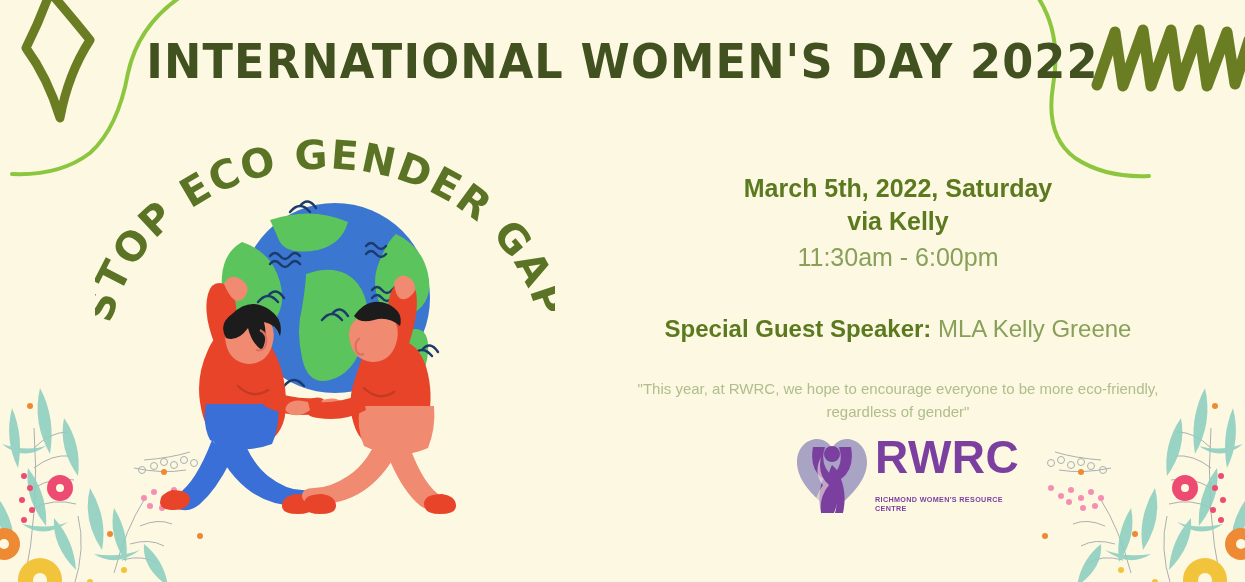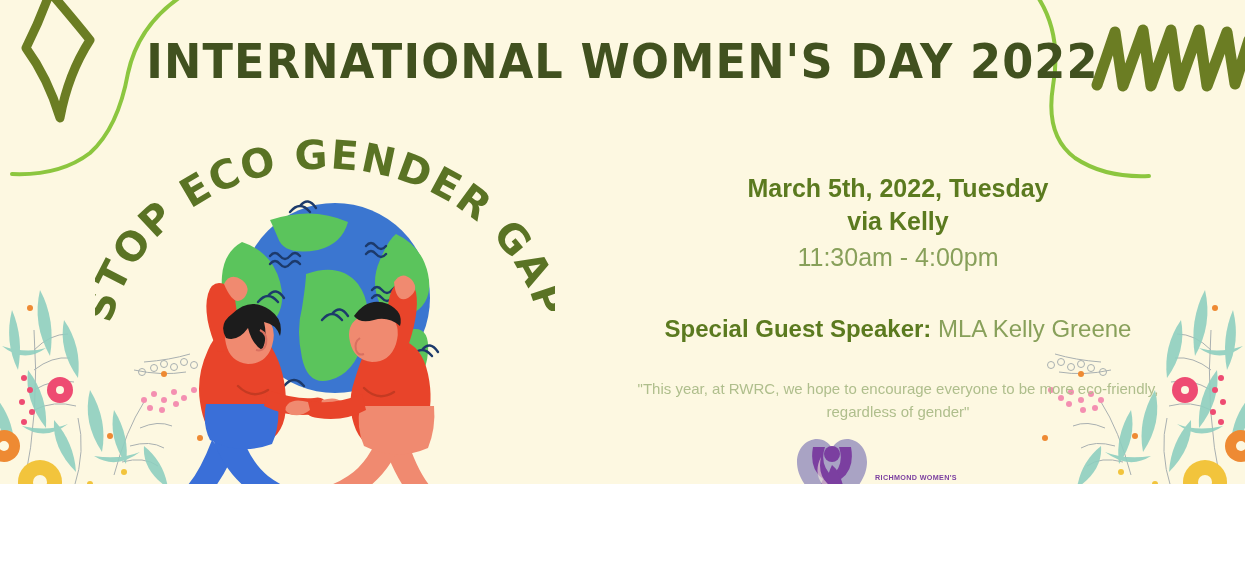--- a/index.html
+++ b/index.html
@@ -3,21 +3,21 @@
 <meta charset="utf-8">
 <style>
   html, body {
     margin: 0;
     padding: 0;
     background: #ffffff;
   }
   #poster {
     position: relative;
     width: 1245px;
-    height: 484px;
+    height: 582px;
     background: #FDF8E1;
     overflow: hidden;
     font-family: "Liberation Sans", sans-serif;
   }
 
   
   .decor {
     position: absolute;
     pointer-events: none;
   }
@@ -374,23 +374,23 @@
         <path d="M158 212 q-14 -4 -20 2 q-6 6 2 10 q10 4 20 -4 Z" fill="#F08A70"></path>
         <path d="M208 128 q14 -14 30 -4 q14 10 8 30 q-6 18 -24 18 q-18 -2 -22 -20 q-4 -16 8 -24 Z" fill="#F08A70"></path>
         <path d="M204 126 q14 -20 34 -12 q16 8 12 22 q-12 -10 -26 -6 q-14 4 -20 -4 Z" fill="#1C1C1C"></path>
         <path d="M210 148 q-6 4 -4 12 q2 6 8 4" fill="none" stroke="#D97060" stroke-width="2"></path>
         <path d="M214 198 q14 14 30 4" fill="none" stroke="#C43A22" stroke-width="2.4" stroke-linecap="round"></path>
       </g>
     </svg>
   </div>
 
   <div id="info-column">
-    <div class="info-bold">March 5th, 2022, Tuesday</div>
+    <div class="info-bold">March 5th, 2022, Saturday</div>
     <div class="info-bold">via Kelly</div>
-    <div id="event-time">11:30am - 4:00pm</div>
+    <div id="event-time">11:30am - 6:00pm</div>
 
     <div id="speaker-line">
       <span id="speaker-label">Special Guest Speaker:</span>
       <span id="speaker-name">MLA Kelly Greene</span>
     </div>
 
     <div id="quote-block">
       <span id="quote-line-1">"This year, at RWRC, we hope to encourage everyone to be more eco-friendly,</span>
       <span id="quote-line-2">regardless of gender"</span>
     </div>
@@ -399,17 +399,18 @@
   <div id="logo">
     <svg id="logo-mark" viewBox="0 0 74 78">
       <path d="M37 76 C10 56 2 40 2 27 C2 13 12 4 22 4 C29 4 34 8 37 13 C40 8 45 4 52 4 C62 4 72 13 72 27 C72 40 64 56 37 76 Z" fill="#A9A3C4"></path>
       <circle cx="37" cy="19" r="8" fill="#7B3FA0"></circle>
       <path d="M18 12 q-4 22 10 32 q-6 16 -2 34 l8 0 q-6 -22 4 -36 q-14 -12 -8 -30 Z" fill="#7B3FA0"></path>
       <path d="M56 12 q4 22 -10 32 q6 16 2 34 l-8 0 q6 -22 -4 -36 q14 -12 8 -30 Z" fill="#7B3FA0"></path>
       <path d="M37 30 q10 8 8 22 q-2 16 -6 26 l-6 0 q-4 -16 -2 -28 q2 -12 6 -20 Z" fill="#7B3FA0"></path>
       <path d="M26 22 q-8 16 2 28 q-10 14 -8 28 l6 0 q-2 -16 8 -28 q-12 -10 -8 -28 Z" fill="#FDF8E1" opacity="0.55"></path>
     </svg>
     <div id="logo-text-wrap">
+      <div id="logo-acronym">RWRC</div>
       <div id="logo-tagline">RICHMOND WOMEN'S RESOURCE CENTRE</div>
     </div>
   </div>
 
 </div>
 
 </body></html>

